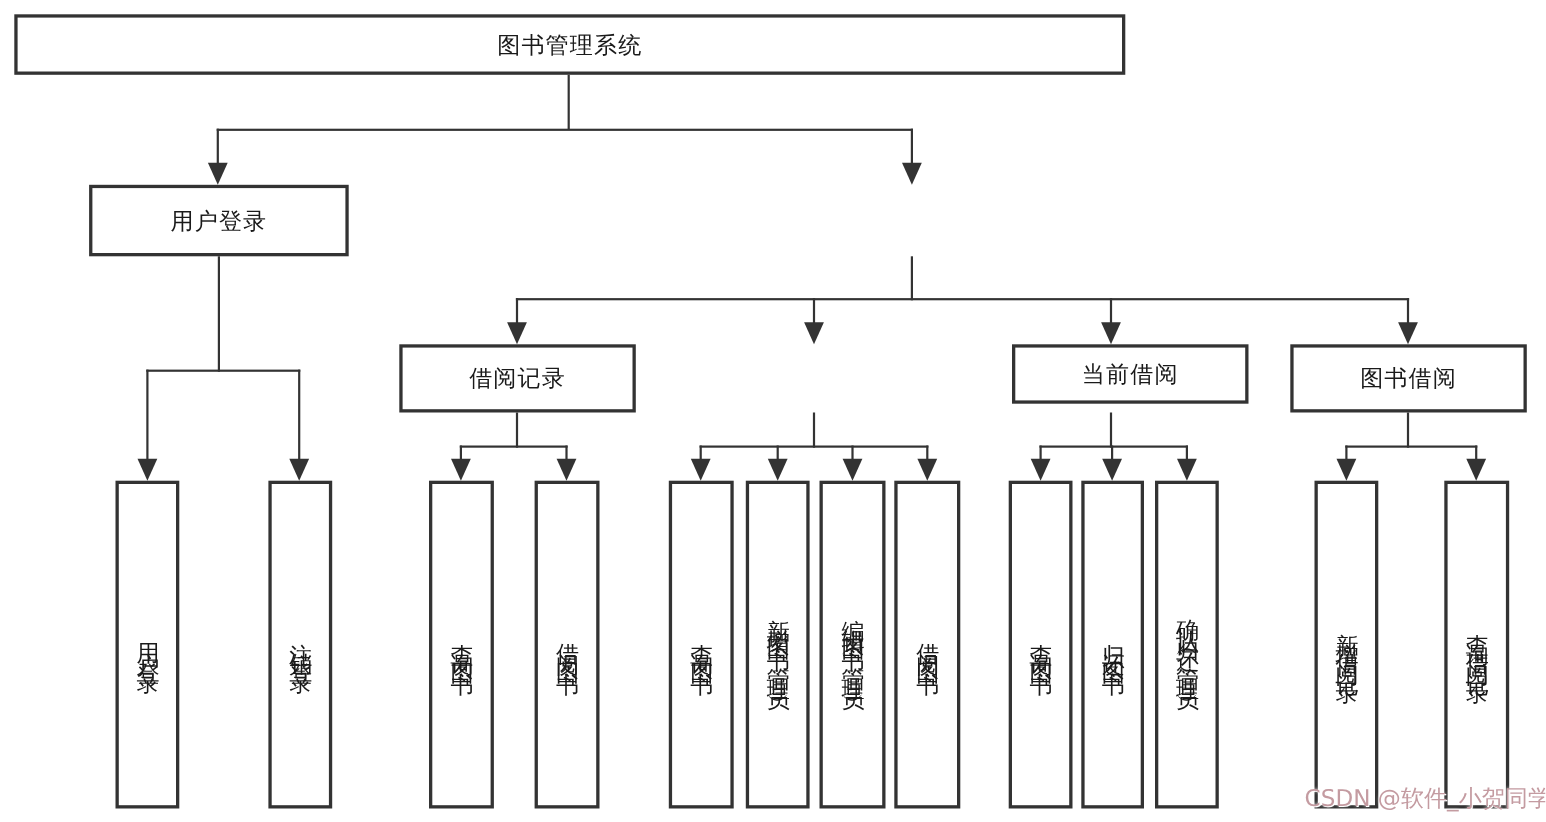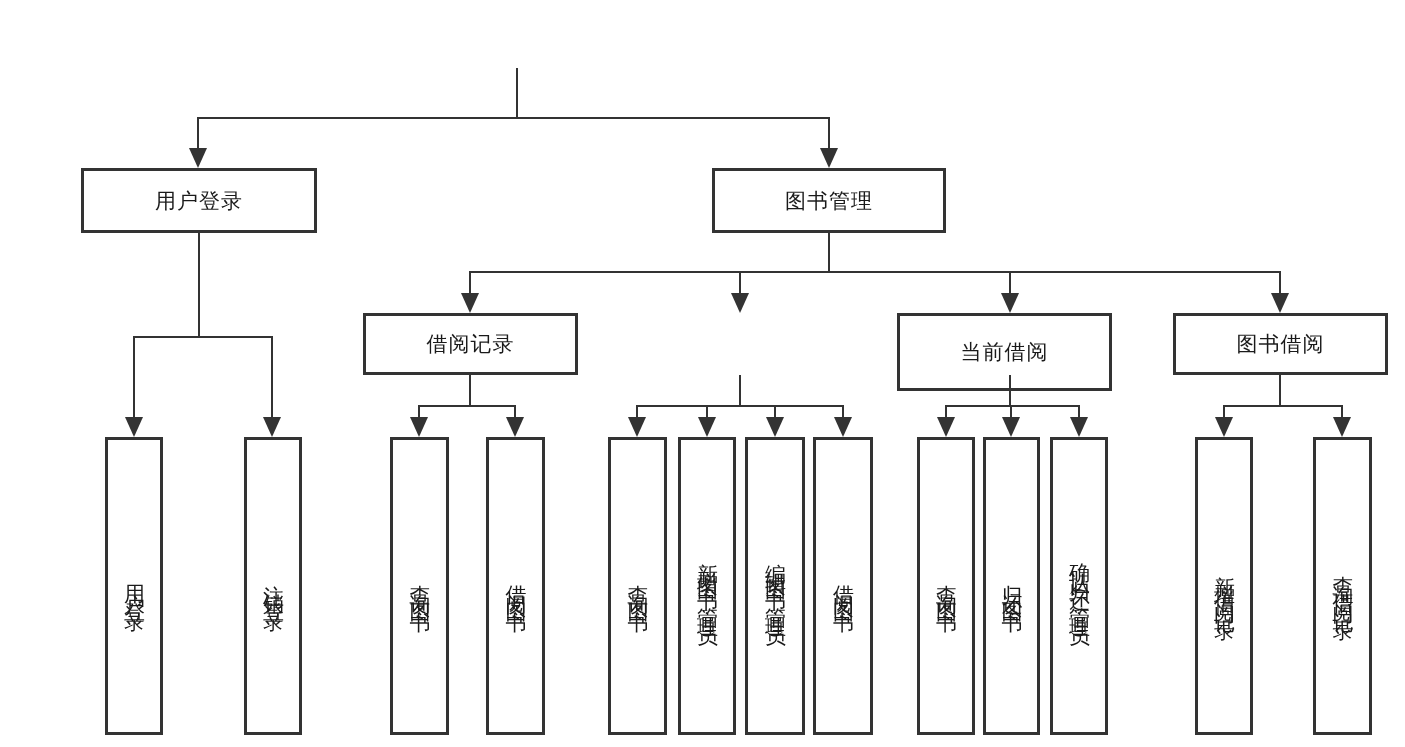--- a/index.html
+++ b/index.html
@@ -27,35 +27,35 @@
     position:absolute;left:1186px;top:712px;width:215px;
     font-size:21px;letter-spacing:0;white-space:nowrap;
     color:#c49ba1;text-shadow:0 0 3px #ffffff,1px 1px 0 #ffffff;
   }
 </style>
 </head>
 <body>
 
 <div class="stage">
 
+  <div class="box" style="left:13px;top:13px;width:1010px;height:55px">
+    <span>图书管理系统</span>
+  </div>
 
   <div class="box" style="left:81px;top:168px;width:236px;height:65px">
     <span>用户登录</span>
   </div>
 
-  <div class="box" style="left:712px;top:168px;width:234px;height:65px">
-    <span>图书管理</span>
-  </div>
 
   <div class="box" style="left:363px;top:313px;width:215px;height:62px">
     <span>借阅记录</span>
   </div>
 
 
-  <div class="box" style="left:897px;top:313px;width:215px;height:78px">
+  <div class="box" style="left:920px;top:313px;width:215px;height:54px">
     <span>当前借阅</span>
   </div>
 
   <div class="box" style="left:1173px;top:313px;width:215px;height:62px">
     <span>图书借阅</span>
   </div>
 
   <div class="box vbox" style="left:105px;top:437px;width:58px;height:298px">
     <span>用户登录</span>
   </div>
@@ -152,14 +152,15 @@
   <div class="arw" style="left:628px;top:417px"></div>
   <div class="arw" style="left:698px;top:417px"></div>
   <div class="arw" style="left:766px;top:417px"></div>
   <div class="arw" style="left:834px;top:417px"></div>
   <div class="arw" style="left:937px;top:417px"></div>
   <div class="arw" style="left:1002px;top:417px"></div>
   <div class="arw" style="left:1070px;top:417px"></div>
   <div class="arw" style="left:1215px;top:417px"></div>
   <div class="arw" style="left:1333px;top:417px"></div>
 
+  <div class="watermark" style="color: rgb(196, 155, 161);">CSDN @软件_小贺同学</div>
 
 </div>
 
 </body></html>

